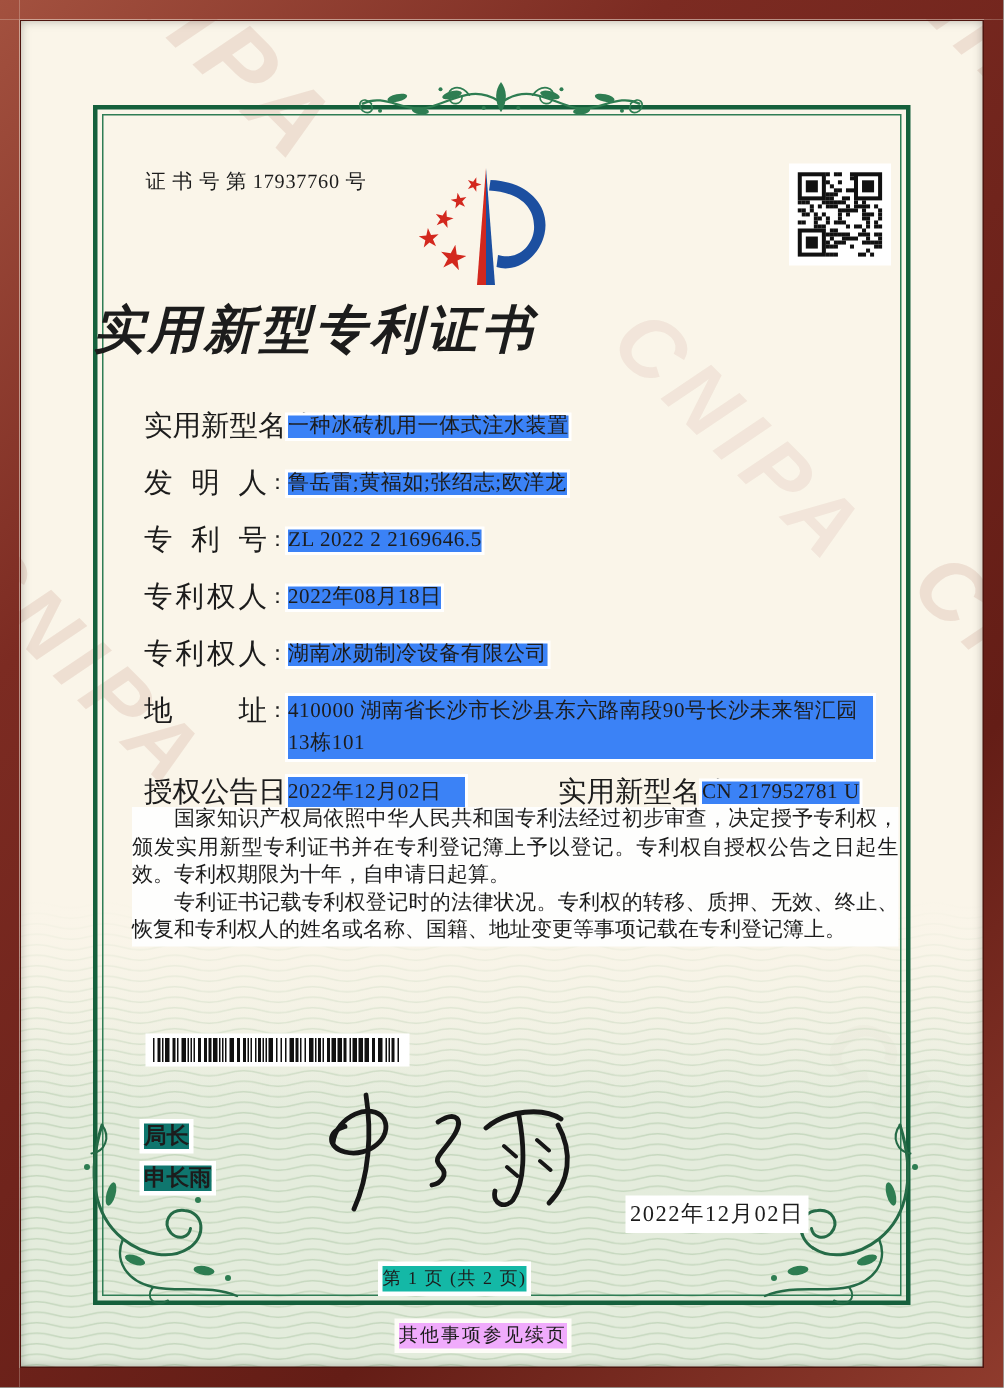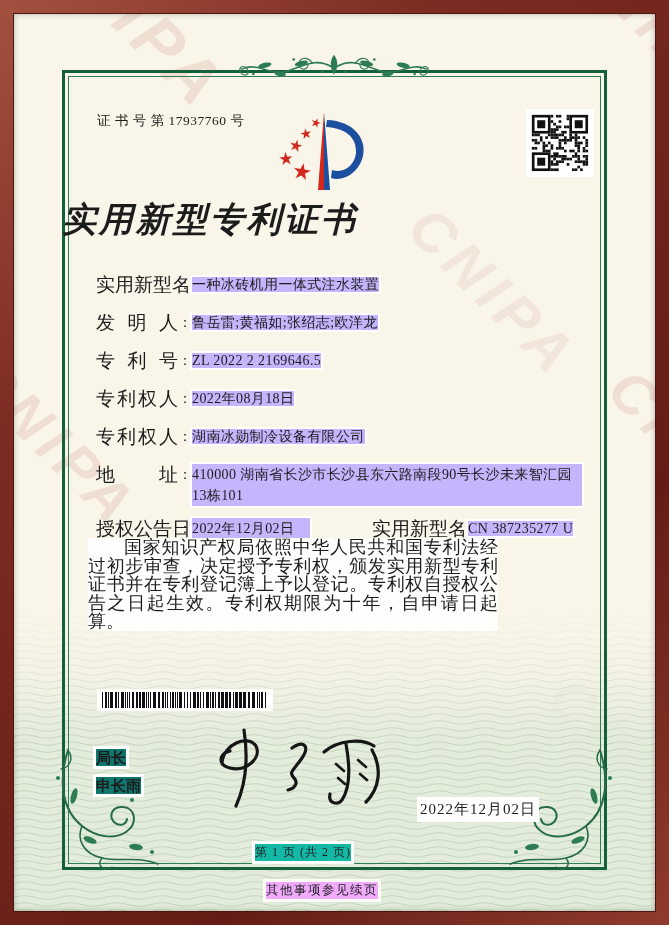--- a/index.html
+++ b/index.html
@@ -30,24 +30,24 @@
   .c{position:absolute;z-index:4;}
   .certno{left:97px;top:112px;font-size:13.5px;letter-spacing:.5px;text-align:right;}
   .logo{left:273px;top:108px;}
   .qr{left:526px;top:109px;background:#fff;padding:3px;line-height:0;}
   .title{left:62px;top:197px;width:545px;text-align:left;font-size:34px;font-weight:600;letter-spacing:3px;font-style:italic;}
   .fields{left:96px;top:274px;width:486px;font-size:14px;line-height:22px;}
   .frow{margin-bottom:16px;white-space:nowrap;}
   .frow.addr{white-space:normal;margin-bottom:12px;}
   .flabel{display:inline-block;width:82px;font-size:19px;text-align:justify;text-align-last:justify;vertical-align:top;}
   .fcolon{display:inline-block;width:14px;vertical-align:top;}
-  .fvalue{letter-spacing:.4px;background:#c4b5fd;box-shadow:0 0 0 2px #fff;}
+  .fvalue{letter-spacing:.4px;background:#3b82f6;box-shadow:0 0 0 2px #fff;}
   .addr .fvalue{display:inline-block;width:390px;line-height:21px;vertical-align:top;white-space:normal;}
   .pairgap{display:inline-block;width:62px;}
-  .paras{left:88px;top:538px;width:410px;font-size:18px;line-height:18.5px;text-align:justify;}
+  .paras{left:88px;top:538px;width:511px;font-size:14px;line-height:18.5px;text-align:justify;}
   .paras p{margin:0;text-indent:2em;background:#fefefd;}
   .barcode{left:97px;top:689px;background:#fff;padding:3px 4px;line-height:0;}
   .signer{left:96px;top:744px;font-family:"Liberation Sans","DejaVu Sans",sans-serif;font-size:15px;font-weight:700;line-height:28px;}
   .signer span{background:#0f766e;box-shadow:0 0 0 3px #fff;}
   .sig{left:196px;top:726px;z-index:5;}
   .date{left:420px;top:800px;font-size:15px;letter-spacing:1px;background:#fff;box-shadow:0 0 0 3px #fff;}
   .pageinfo{left:255px;top:844px;font-size:12px;letter-spacing:1px;background:#14b8a6;box-shadow:0 0 0 3px #fff;}
   .footnote{left:266px;top:882px;font-size:12.5px;letter-spacing:1.5px;background:#f0abfc;box-shadow:0 0 0 3px #fdfcf7;}
 </style>
 </head>
@@ -301,26 +301,27 @@
     <div class="frow">
       <span class="flabel">专利权人</span><span class="fcolon">：</span><span class="fvalue">2022年08月18日</span>
     </div>
     <div class="frow">
       <span class="flabel">专利权人</span><span class="fcolon">：</span><span class="fvalue">湖南冰勋制冷设备有限公司</span>
     </div>
     <div class="frow addr">
       <span class="flabel">地址</span><span class="fcolon">：</span><span class="fvalue">410000 湖南省长沙市长沙县东六路南段90号长沙未来智汇园13栋101</span>
     </div>
     <div class="frow">
-      <span class="flabel">授权公告日</span><span class="fcolon">：</span><span class="fvalue" style="display:inline-block;width:118px;">2022年12月02日</span><span class="pairgap"></span><span class="flabel">实用新型名称</span><span class="fcolon">：</span><span class="fvalue">CN 387235277 U</span>
+      <span class="flabel">授权公告日</span><span class="fcolon">：</span><span class="fvalue" style="display:inline-block;width:118px;">2022年12月02日</span><span class="pairgap"></span><span class="flabel">实用新型名称</span><span class="fcolon">：</span><span class="fvalue">CN 217952781 U</span>
     </div>
   </div>
 
   <div class="c paras">
     <p>国家知识产权局依照中华人民共和国专利法经过初步审查，决定授予专利权，颁发实用新型专利证书并在专利登记簿上予以登记。专利权自授权公告之日起生效。专利权期限为十年，自申请日起算。</p>
+    <p>专利证书记载专利权登记时的法律状况。专利权的转移、质押、无效、终止、恢复和专利权人的姓名或名称、国籍、地址变更等事项记载在专利登记簿上。</p>
   </div>
 
   <div class="c barcode">
     <svg width="168" height="16" viewBox="0 0 168 16">
         <rect x="1" y="0" width="1" height="16" fill="#111"></rect>
         <rect x="4" y="0" width="2" height="16" fill="#111"></rect>
         <rect x="7" y="0" width="1" height="16" fill="#111"></rect>
         <rect x="9" y="0" width="3" height="16" fill="#111"></rect>
         <rect x="14" y="0" width="2" height="16" fill="#111"></rect>
         <rect x="17" y="0" width="1" height="16" fill="#111"></rect>

